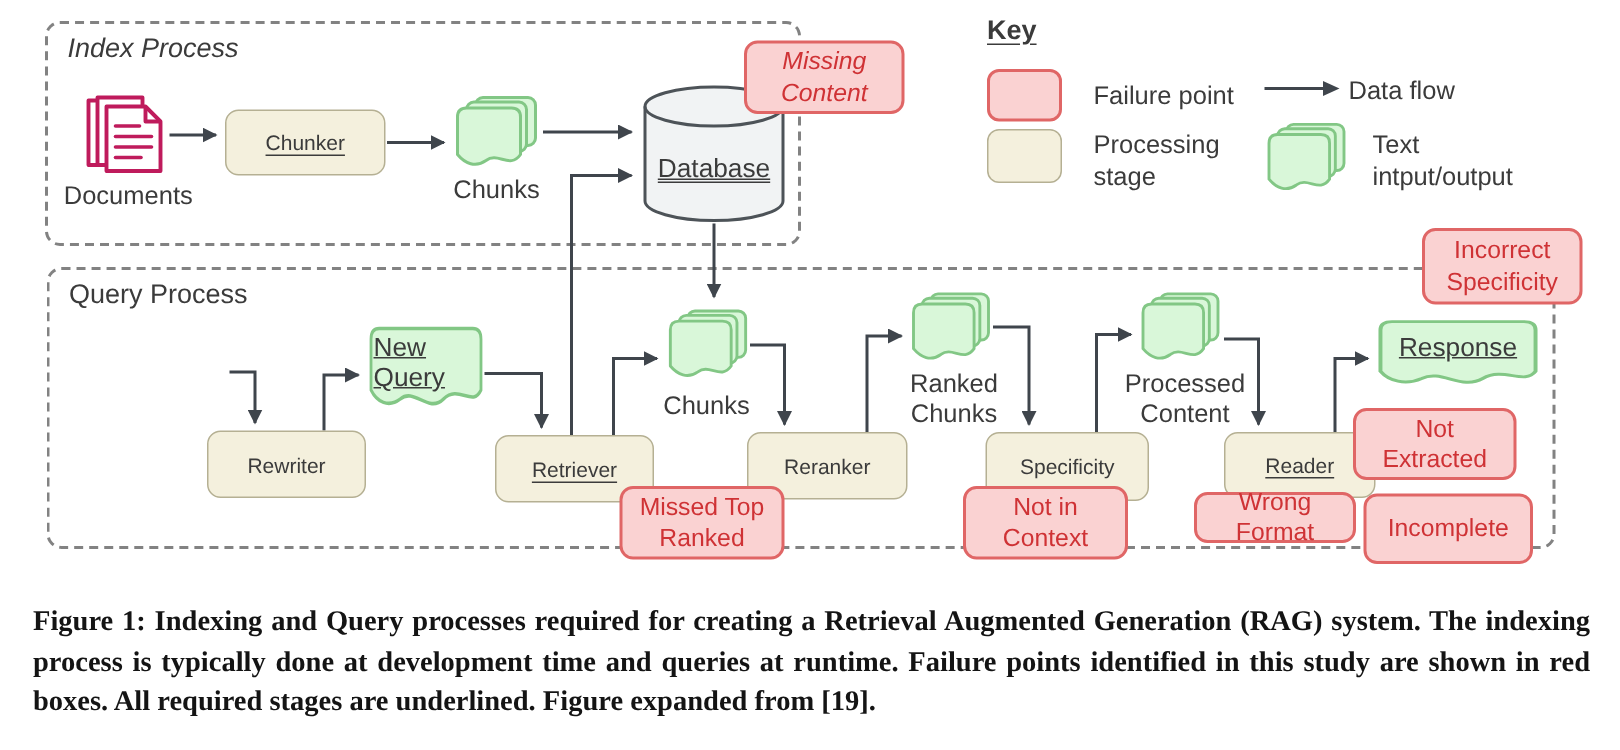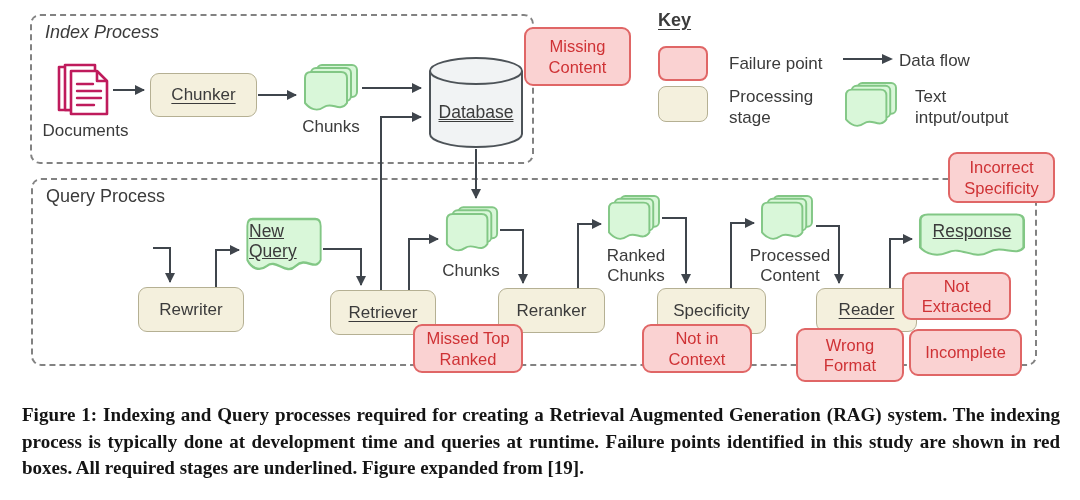--- a/index.html
+++ b/index.html
@@ -16,21 +16,21 @@
   .diagram{position:relative;width:1080px;height:392px;background:#fff;}
   .abs{position:absolute;}
   
   .group{position:absolute;border:2px dashed var(--dash);border-radius:10px;z-index:1;}
   .group-label{position:absolute;left:13px;top:6px;font-size:18px;color:var(--text);white-space:nowrap;}
   
   svg.overlay{position:absolute;left:0;top:0;z-index:2;}
   
   .stage{position:absolute;background:var(--stage-fill);border:1.5px solid var(--stage-border);
     border-radius:9px;display:flex;align-items:center;justify-content:center;
-    font-size:17px;color:var(--text);z-index:3;}
+    font-size:14px;color:var(--text);z-index:3;}
   
   .fail{position:absolute;background:var(--failure-fill);border:2px solid var(--failure-border);
     border-radius:9px;display:flex;align-items:center;justify-content:center;text-align:center;
     font-size:16.5px;line-height:1.22;color:var(--failure-text);z-index:4;padding:3px 6px;}
   
   .io-node{position:absolute;z-index:3;}
   .io-node svg{position:absolute;left:0;top:0;width:100%;height:100%;}
   .io-label{position:absolute;left:0;right:0;top:0;bottom:12px;display:flex;align-items:center;
     justify-content:center;text-align:left;font-size:17.5px;line-height:1.15;color:var(--text);text-decoration:underline;}
   
@@ -124,21 +124,21 @@
   <div class="db" style="left:428px;top:56px;width:96px;height:93px;">
     <svg width="96" height="93" viewBox="0 0 96 93">
       <path d="M2,15 C2,8 22.6,2 48,2 C73.4,2 94,8 94,15 V78 C94,85 73.4,91 48,91 C22.6,91 2,85 2,78 Z" fill="#f1f3f4" stroke="#4d5358" stroke-width="2"></path>
       <path d="M2,15 C2,22 22.6,28 48,28 C73.4,28 94,22 94,15" fill="none" stroke="#4d5358" stroke-width="2"></path>
     </svg>
     <div class="io-label" style="top:20px;">
       <span class="u">Database</span>
     </div>
   </div>
 
-  <div class="fail" style="left:524px;top:27px;width:107px;height:59px;">
+  <div class="fail" style="left:496px;top:27px;width:107px;height:49px;font-style:italic;">
     <span>Missing Content</span>
   </div>
 
   <div class="key-title u" style="left:658px;top:10px;">Key</div>
 
   <div class="swatch red" style="left:658px;top:46px;width:50px;height:35px;"></div>
   <div class="key-label" style="left:729px;top:53px;">Failure point</div>
 
   <svg class="abs" style="left:842px;top:52px;z-index:3;" width="52" height="14" viewBox="0 0 52 14">
     <line x1="1" y1="7" x2="40" y2="7" stroke="#3f454c" stroke-width="2"></line>
@@ -235,21 +235,21 @@
     </svg>
     <div class="io-label">Response</div>
   </div>
 
   <div class="fail" style="left:948px;top:152px;width:107px;height:51px;">
     <span>Incorrect Specificity</span>
   </div>
   <div class="fail" style="left:902px;top:272px;width:109px;height:48px;">
     <span>Not Extracted</span>
   </div>
-  <div class="fail" style="left:796px;top:328px;width:108px;height:54px;">
+  <div class="fail" style="left:796px;top:328px;width:108px;height:34px;">
     <span>Wrong Format</span>
   </div>
   <div class="fail" style="left:909px;top:329px;width:113px;height:47px;">
     <span>Incomplete</span>
   </div>
 
 </div>
 
 <div class="caption">Figure 1: Indexing and Query processes required for creating a Retrieval Augmented Generation (RAG) system. The indexing process is typically done at development time and queries at runtime. Failure points identified in this study are shown in red boxes. All required stages are underlined. Figure expanded from [19].</div>
 

